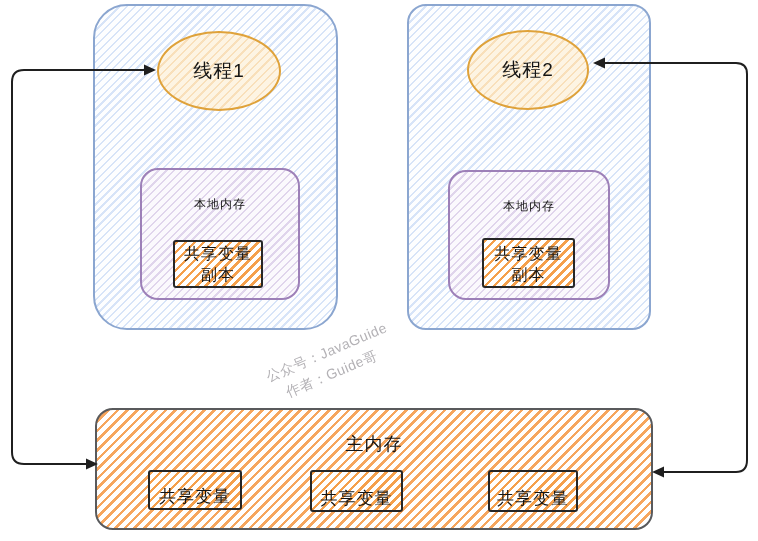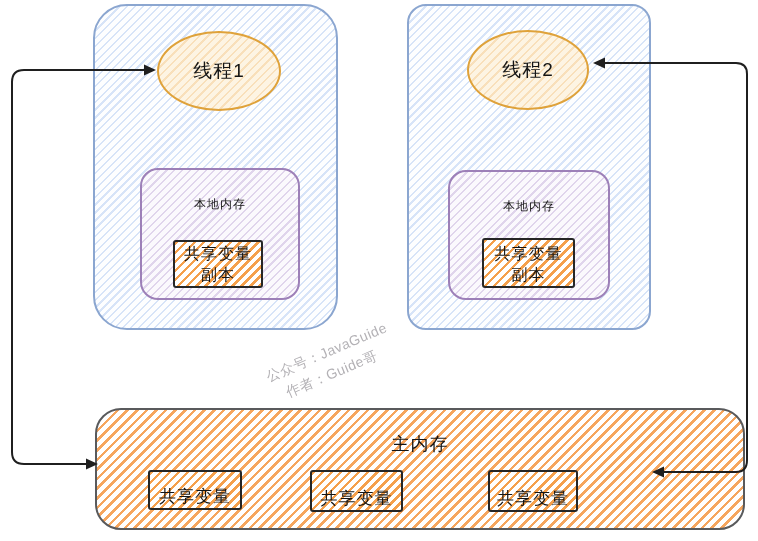--- a/index.html
+++ b/index.html
@@ -76,24 +76,24 @@
     font-size: 16px;
     line-height: 1.3;
     letter-spacing: 1px;
   }
   .t1 .copy-box { left: 31px; top: 70px; width: 90px; height: 48px; }
   .t2 .copy-box { left: 32px; top: 66px; width: 93px; height: 50px; }
 
   
   .main-memory {
     position: absolute;
-    left: 95px; top: 408px; width: 650px; height: 122px;
+    left: 95px; top: 408px; width: 558px; height: 122px;
     box-sizing: border-box;
     border: 2.5px solid #595a5c;
-    border-radius: 26px;
+    border-radius: 18px;
     background-color: #ffffff;
     background-image: repeating-linear-gradient(135deg,
       #f6a65e 0 2.6px, transparent 2.6px 6.8px);
   }
   .main-label {
     padding-top: 22px;
     text-align: center;
     font-size: 18px;
     letter-spacing: 1px;
   }

